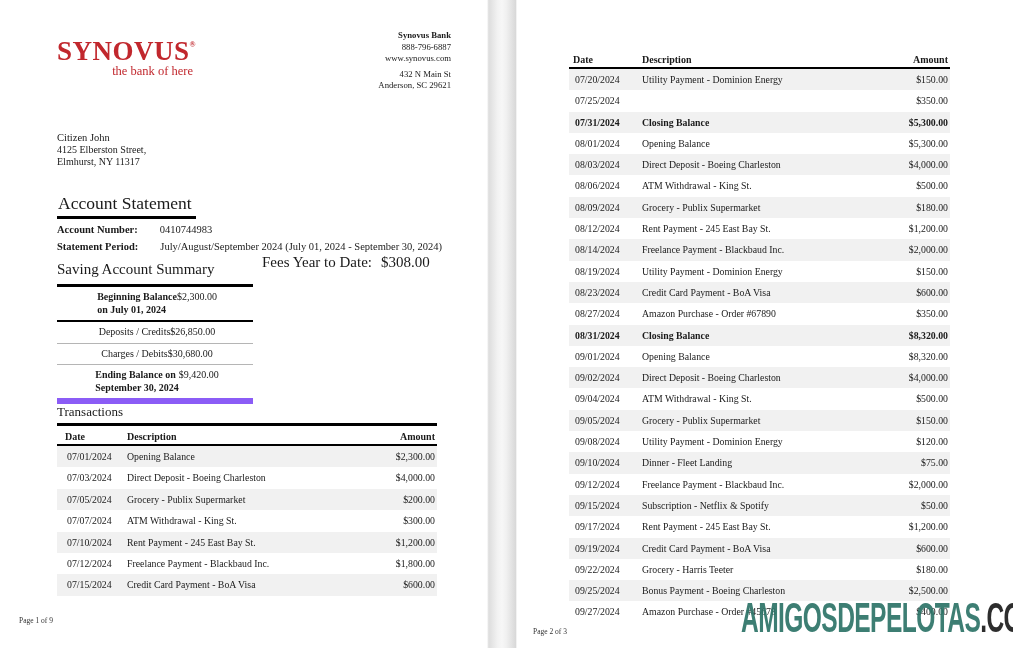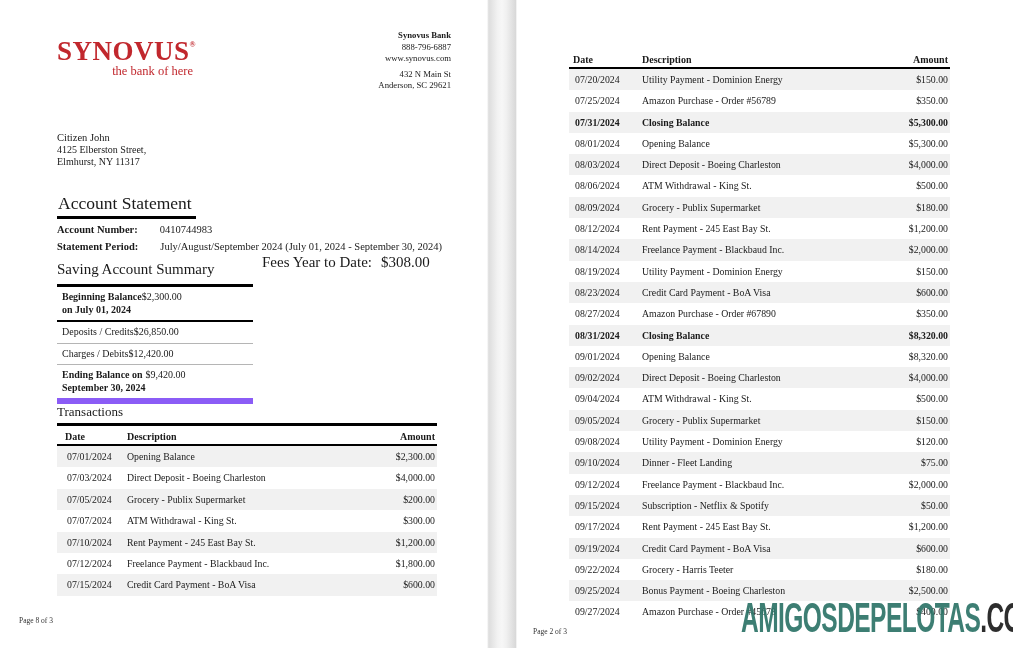--- a/index.html
+++ b/index.html
@@ -52,21 +52,21 @@
   .period-line { position:absolute; left:57px; top:241px; font-size:10.5px; }
   .lbl-b { font-weight:bold; }
   .acct-line .val, .period-line .val { font-weight:normal; margin-left:22px; }
 
   
   .sum-title { position:absolute; left:57px; top:261px; font-size:15px; }
   .sum-table {
     position:absolute; left:57px; top:284px; width:196px;
     border-top:3px solid #000; font-size:10px;
   }
-  .sum-row { display:flex; justify-content:flex-start; padding:4px 1px 4px 5px; }
+  .sum-row { display:flex; justify-content:center; padding:4px 1px 4px 5px; }
   .sum-row .l { line-height:12.5px; }
   .sum-row.bold .l { font-weight:bold; }
   .sum-row .v { white-space:nowrap; }
   .sum-row.sep-heavy { border-bottom:2.5px solid #000; }
   .sum-row.sep-thin  { border-bottom:1px solid #b5b5b5; }
   .sum-row.sep-bottom{ border-bottom:6px solid #8b5cf6; }
 
   
   .fees-title { position:absolute; left:262px; top:254px; font-size:15px; }
   .fees-title .fv { margin-left:9px; }
@@ -167,21 +167,21 @@
           <div>on July 01, 2024</div>
         </div>
       <div class="v">$2,300.00</div>
     </div>
     <div class="sum-row sep-thin">
       <div class="l">Deposits / Credits</div>
       <div class="v">$26,850.00</div>
     </div>
     <div class="sum-row sep-thin">
       <div class="l">Charges / Debits</div>
-      <div class="v">$12,420.00</div>
+      <div class="v">$30,680.00</div>
     </div>
     <div class="sum-row bold sep-bottom">
       <div class="l">
           <div>Ending Balance on</div>
           <div>September 30, 2024</div>
         </div>
       <div class="v">$9,420.00</div>
     </div>
   </div>
 
@@ -231,41 +231,40 @@
           <span class="c-amt">$1,800.00</span>
         </div>
         <div class="trow shaded">
           <span class="c-date">07/15/2024</span>
           <span class="c-desc">Credit Card Payment - BoA Visa</span>
           <span class="c-amt">$600.00</span>
         </div>
       </div>
   </div>
 
-  <div class="page-footer" id="footer-p1">Page 8 of 3</div>
+  <div class="page-footer" id="footer-p1">Page 1 of 9</div>
 </div>
 
 <div id="gutter"></div>
 
 <div class="page" id="page-right">
   <div class="txn-table" id="table-p2">
     <div class="thead">
       <span class="h-date">Date</span>
       <span class="h-desc">Description</span>
       <span class="h-amt">Amount</span>
     </div>
     <div class="tbody" id="tbody-p2">
         <div class="trow shaded">
           <span class="c-date">07/20/2024</span>
           <span class="c-desc">Utility Payment - Dominion Energy</span>
           <span class="c-amt">$150.00</span>
         </div>
         <div class="trow">
           <span class="c-date">07/25/2024</span>
-          <span class="c-desc">Amazon Purchase - Order #56789</span>
           <span class="c-amt">$350.00</span>
         </div>
         <div class="trow shaded boldrow">
           <span class="c-date">07/31/2024</span>
           <span class="c-desc">Closing Balance</span>
           <span class="c-amt">$5,300.00</span>
         </div>
         <div class="trow">
           <span class="c-date">08/01/2024</span>
           <span class="c-desc">Opening Balance</span>

